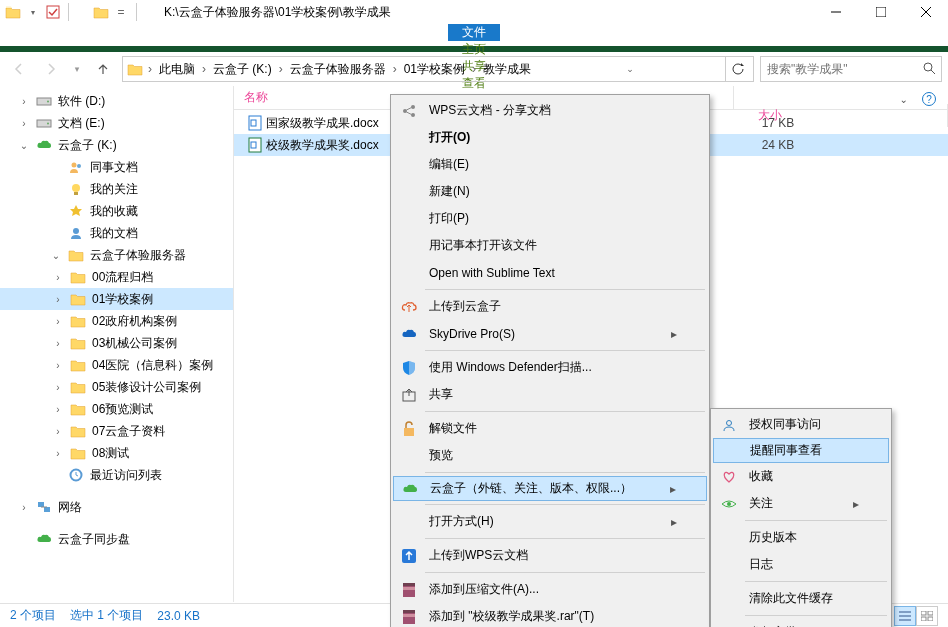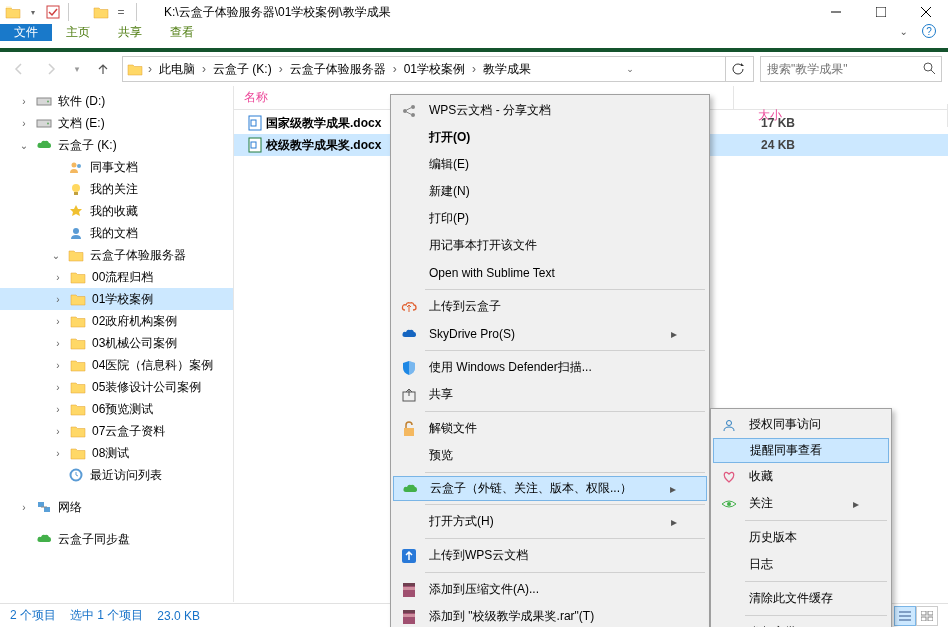--- a/index.html
+++ b/index.html
@@ -7,21 +7,21 @@
 
 .titlebar { height: 24px; display: flex; align-items: center; padding: 0 0 0 4px; background: #fff; }
 .titlebar .ticons { display: flex; gap: 2px; align-items: center; }
 .titlebar .ticons span { width: 18px; height: 18px; display: flex; align-items: center; justify-content: center; }
 .folder-icon svg { width: 16px; height: 14px; }
 .titlebar .tsep { border-left: 1px solid #ccc; height: 16px; margin: 0 4px; }
 .titlebar .path { margin-left: 6px; color: #000; }
 .titlebar .winbtns { margin-left: auto; display: flex; }
 .titlebar .winbtns div { width: 45px; height: 24px; display: flex; align-items: center; justify-content: center; }
 
-.ribbon { height: 28px; display: flex; align-items: flex-start; border-bottom: 4px solid #14532d; }
+.ribbon { height: 28px; display: flex; align-items: center; border-bottom: 6px solid #14532d; flex-direction: column; }
 .ribbon .tab { padding: 0 14px; display: flex; align-items: center; color: #4d7c0f; }
 .ribbon .tab.file { background: #1979ca; color: #fff; }
 .ribbon .expand { margin-left: auto; display: flex; align-items: center; padding-right: 12px; gap: 14px; }
 .ribbon .expand span { color: #555; }
 
 .navbar { height: 34px; display: flex; align-items: center; padding: 4px 6px; gap: 6px; }
 .navbar .histbtn { width: 26px; height: 26px; display: flex; align-items: center; justify-content: center; border-radius: 2px; }
 .navbar .histbtn.disabled svg { opacity: 0.4; }
 .navbar .crumbbox { flex: 1; height: 26px; border: 1px solid #ccc; display: flex; align-items: center; padding: 0 4px; }
 .navbar .crumbbox .yfolder { width: 18px; display: flex; }
@@ -40,21 +40,21 @@
 .tree .node.sel { background: #cce8ff; }
 .tree .node.d1 { padding-left: 50px; }
 .tree .node.d2 { padding-left: 52px; }
 .tree .spacer { height: 10px; }
 
 .main { flex: 1; position: relative; }
 .main .hdr { display: flex; height: 24px; align-items: center; border-bottom: 1px solid #e5e5e5; color: #ec4899; }
 .main .hdr .col { padding: 0 10px; border-right: 1px solid #e5e5e5; height: 100%; display: flex; align-items: center; }
 .main .hdr .col.name { width: 500px; }
 .main .hdr .col.size { width: 200px; margin-left: auto; margin-top: 36px; }
-.main .rows { padding-top: 2px; font-weight: bold; }
+.main .rows { padding-top: 2px; }
 .main .row { display: flex; align-items: center; height: 22px; padding-left: 14px; }
 .main .row.sel { background: #cce8ff; }
 .main .row .fic { width: 18px; display: flex; }
 .main .row .fname { flex: 1; }
 .main .row .fsize { width: 210px; text-align: center; padding-right: 130px; color: #444; }
 
 .statusbar { position: absolute; bottom: 0; left: 0; right: 0; height: 24px; border-top: 1px solid #e1e1e1; display: flex; align-items: center; padding: 0 10px; color: #1873c9; gap: 14px; }
 .statusbar .vbtns { margin-left: auto; display: flex; gap: 0; }
 .statusbar .vbtns div { width: 22px; height: 20px; border: 1px solid #ccc; display: flex; align-items: center; justify-content: center; }
 .statusbar .vbtns div.act { background: #cce8ff; border-color: #7ab5e6; }

